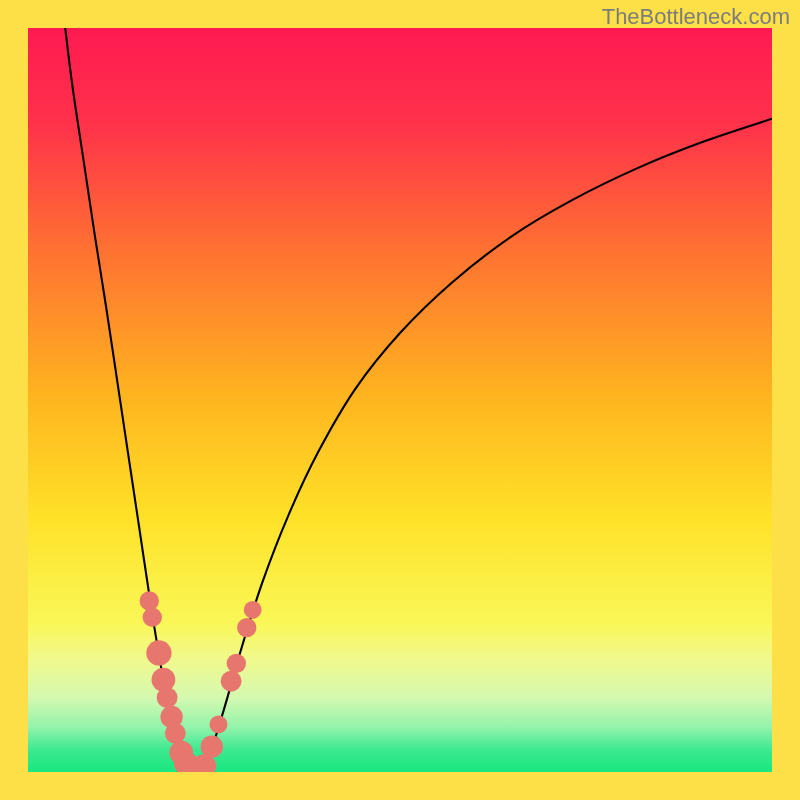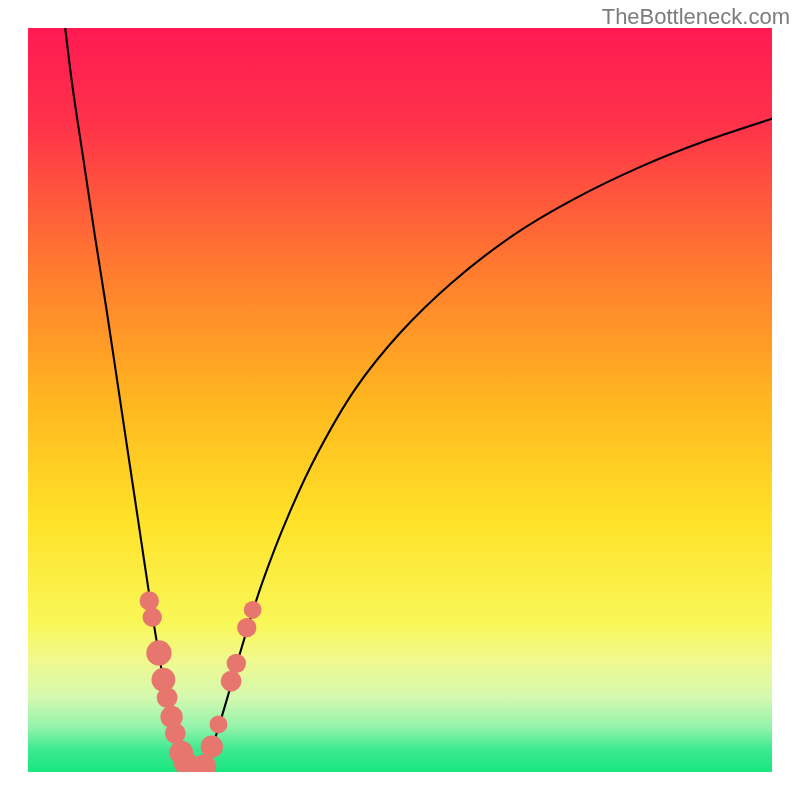--- a/index.html
+++ b/index.html
@@ -9,21 +9,21 @@
     height: 800px;
     overflow: hidden;
     background: #000;
     font-family: Arial, Helvetica, sans-serif;
   }
   .frame {
     position: absolute;
     top: 0; left: 0;
     width: 800px;
     height: 800px;
-    background: #ffffff;
+    background: #fde047;
   }
   .plot {
     position: absolute;
     top: 28px;
     left: 28px;
     width: 744px;
     height: 744px;
     overflow: hidden;
   }
   .watermark {

